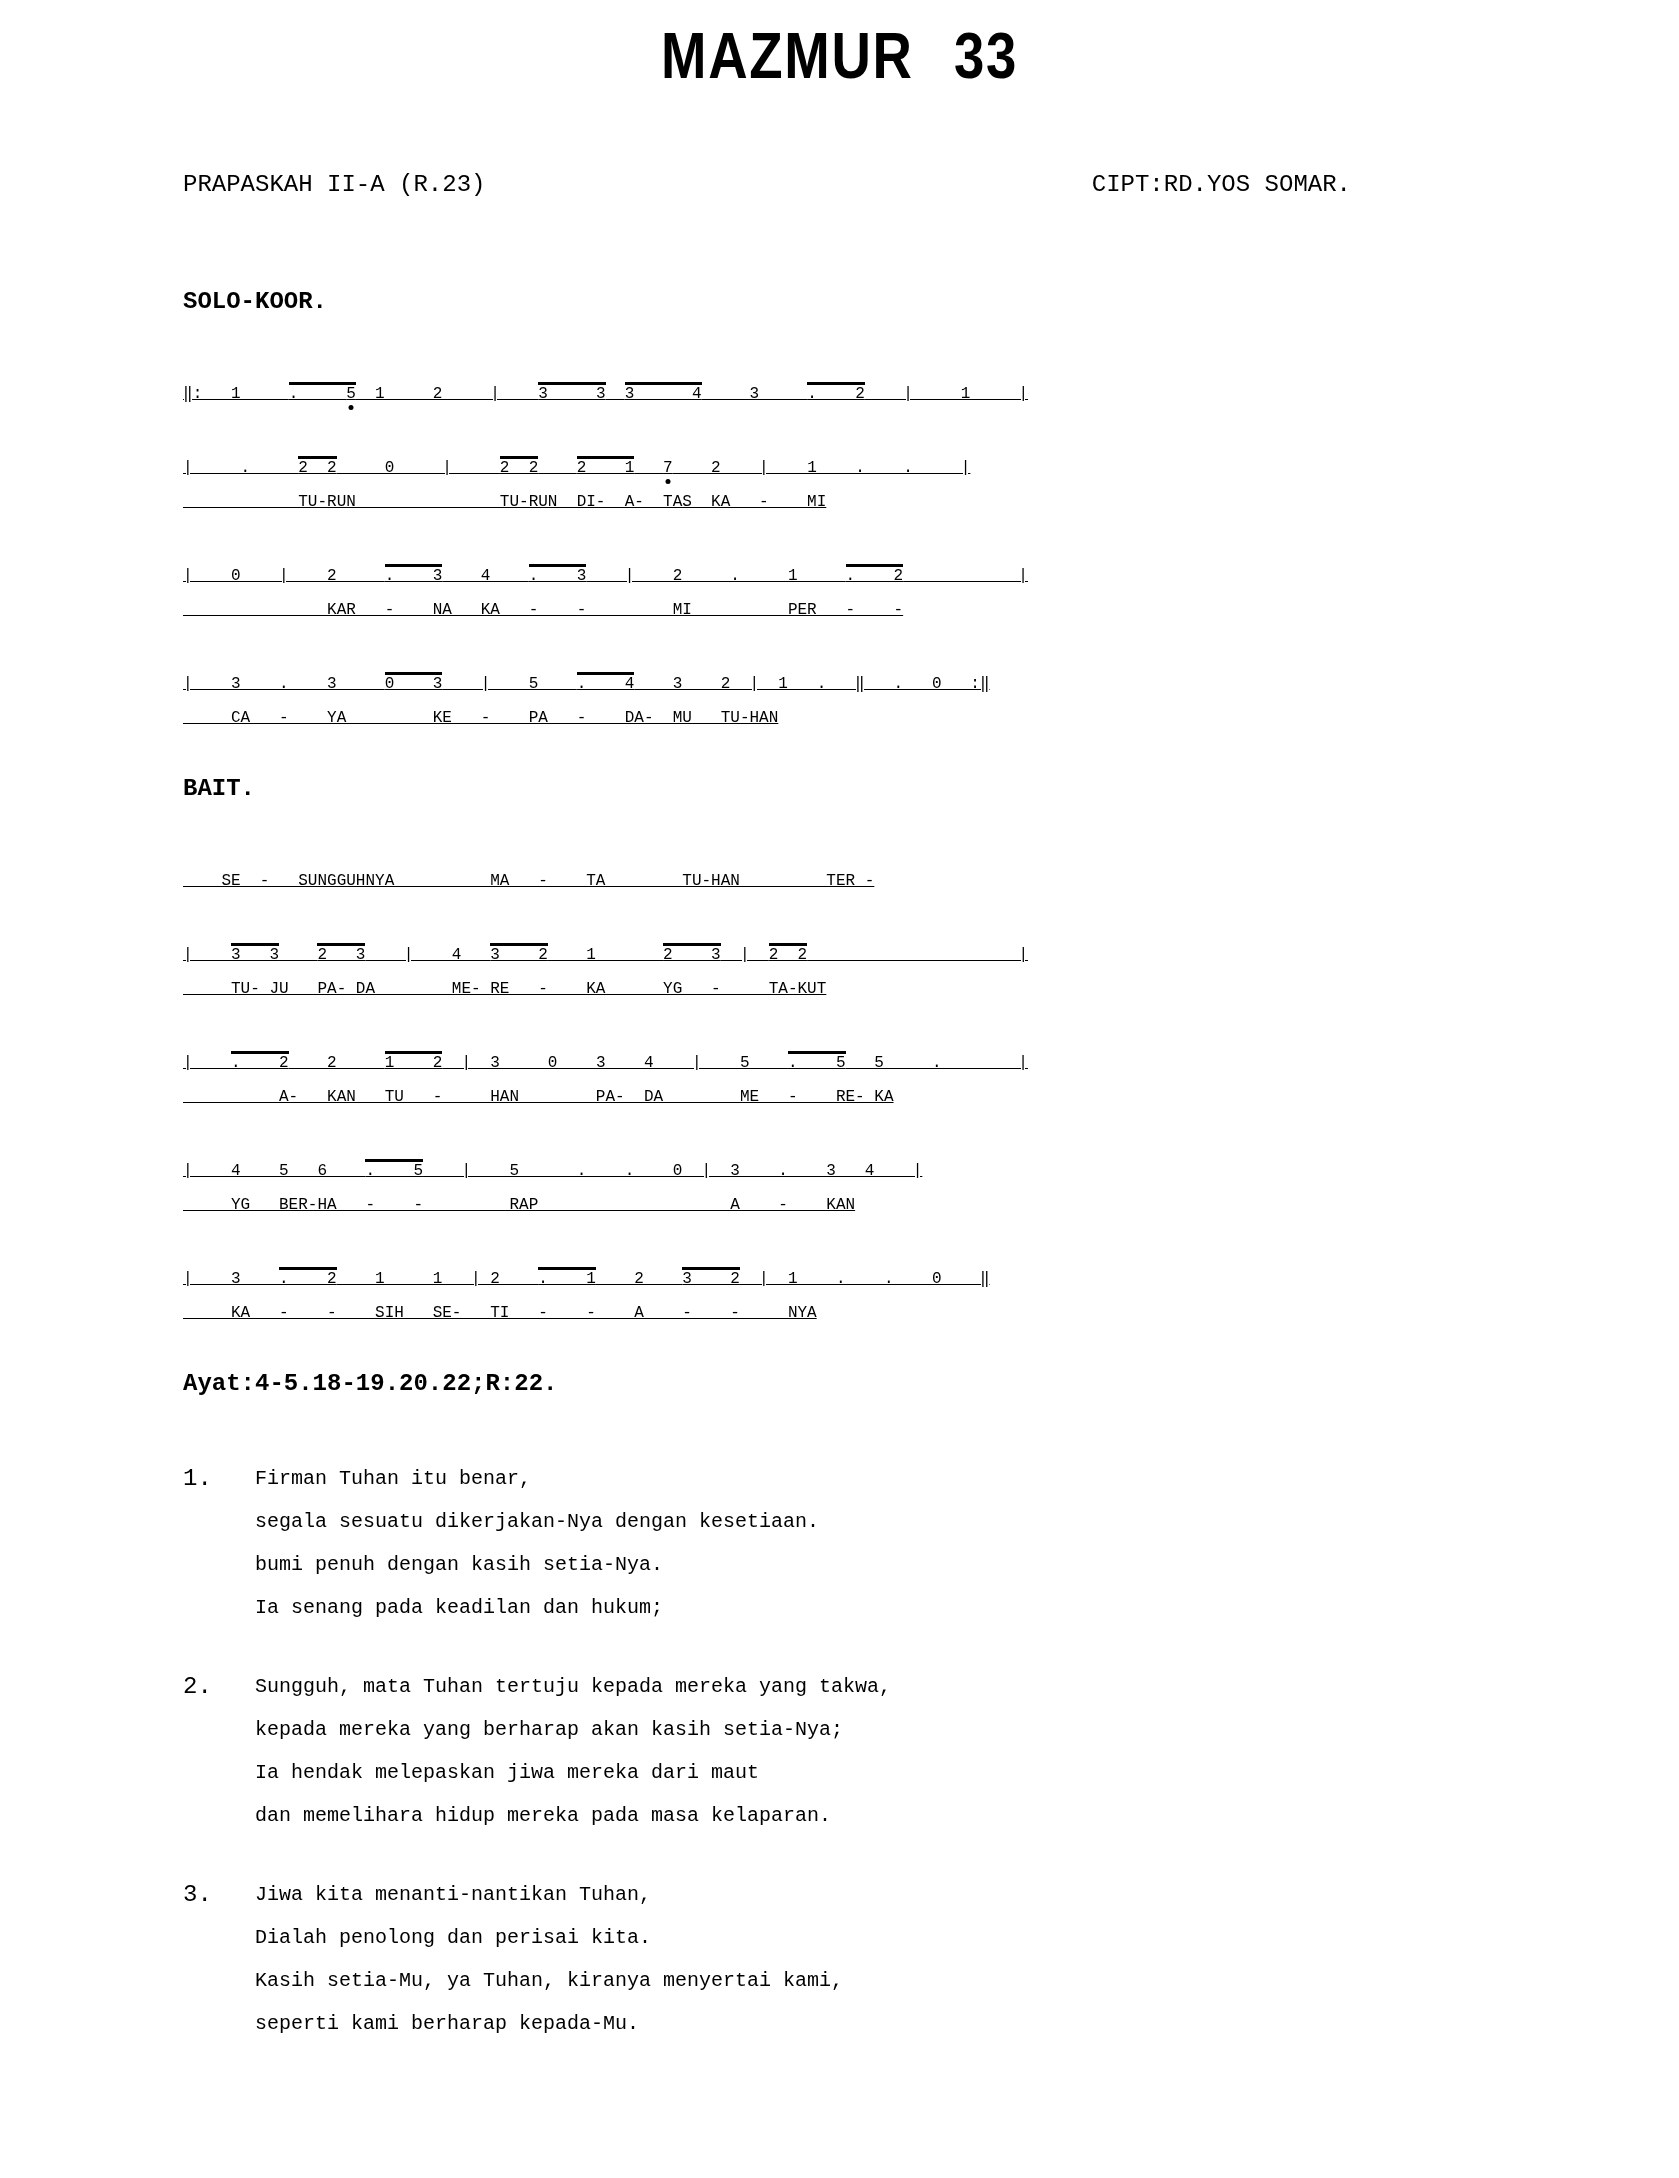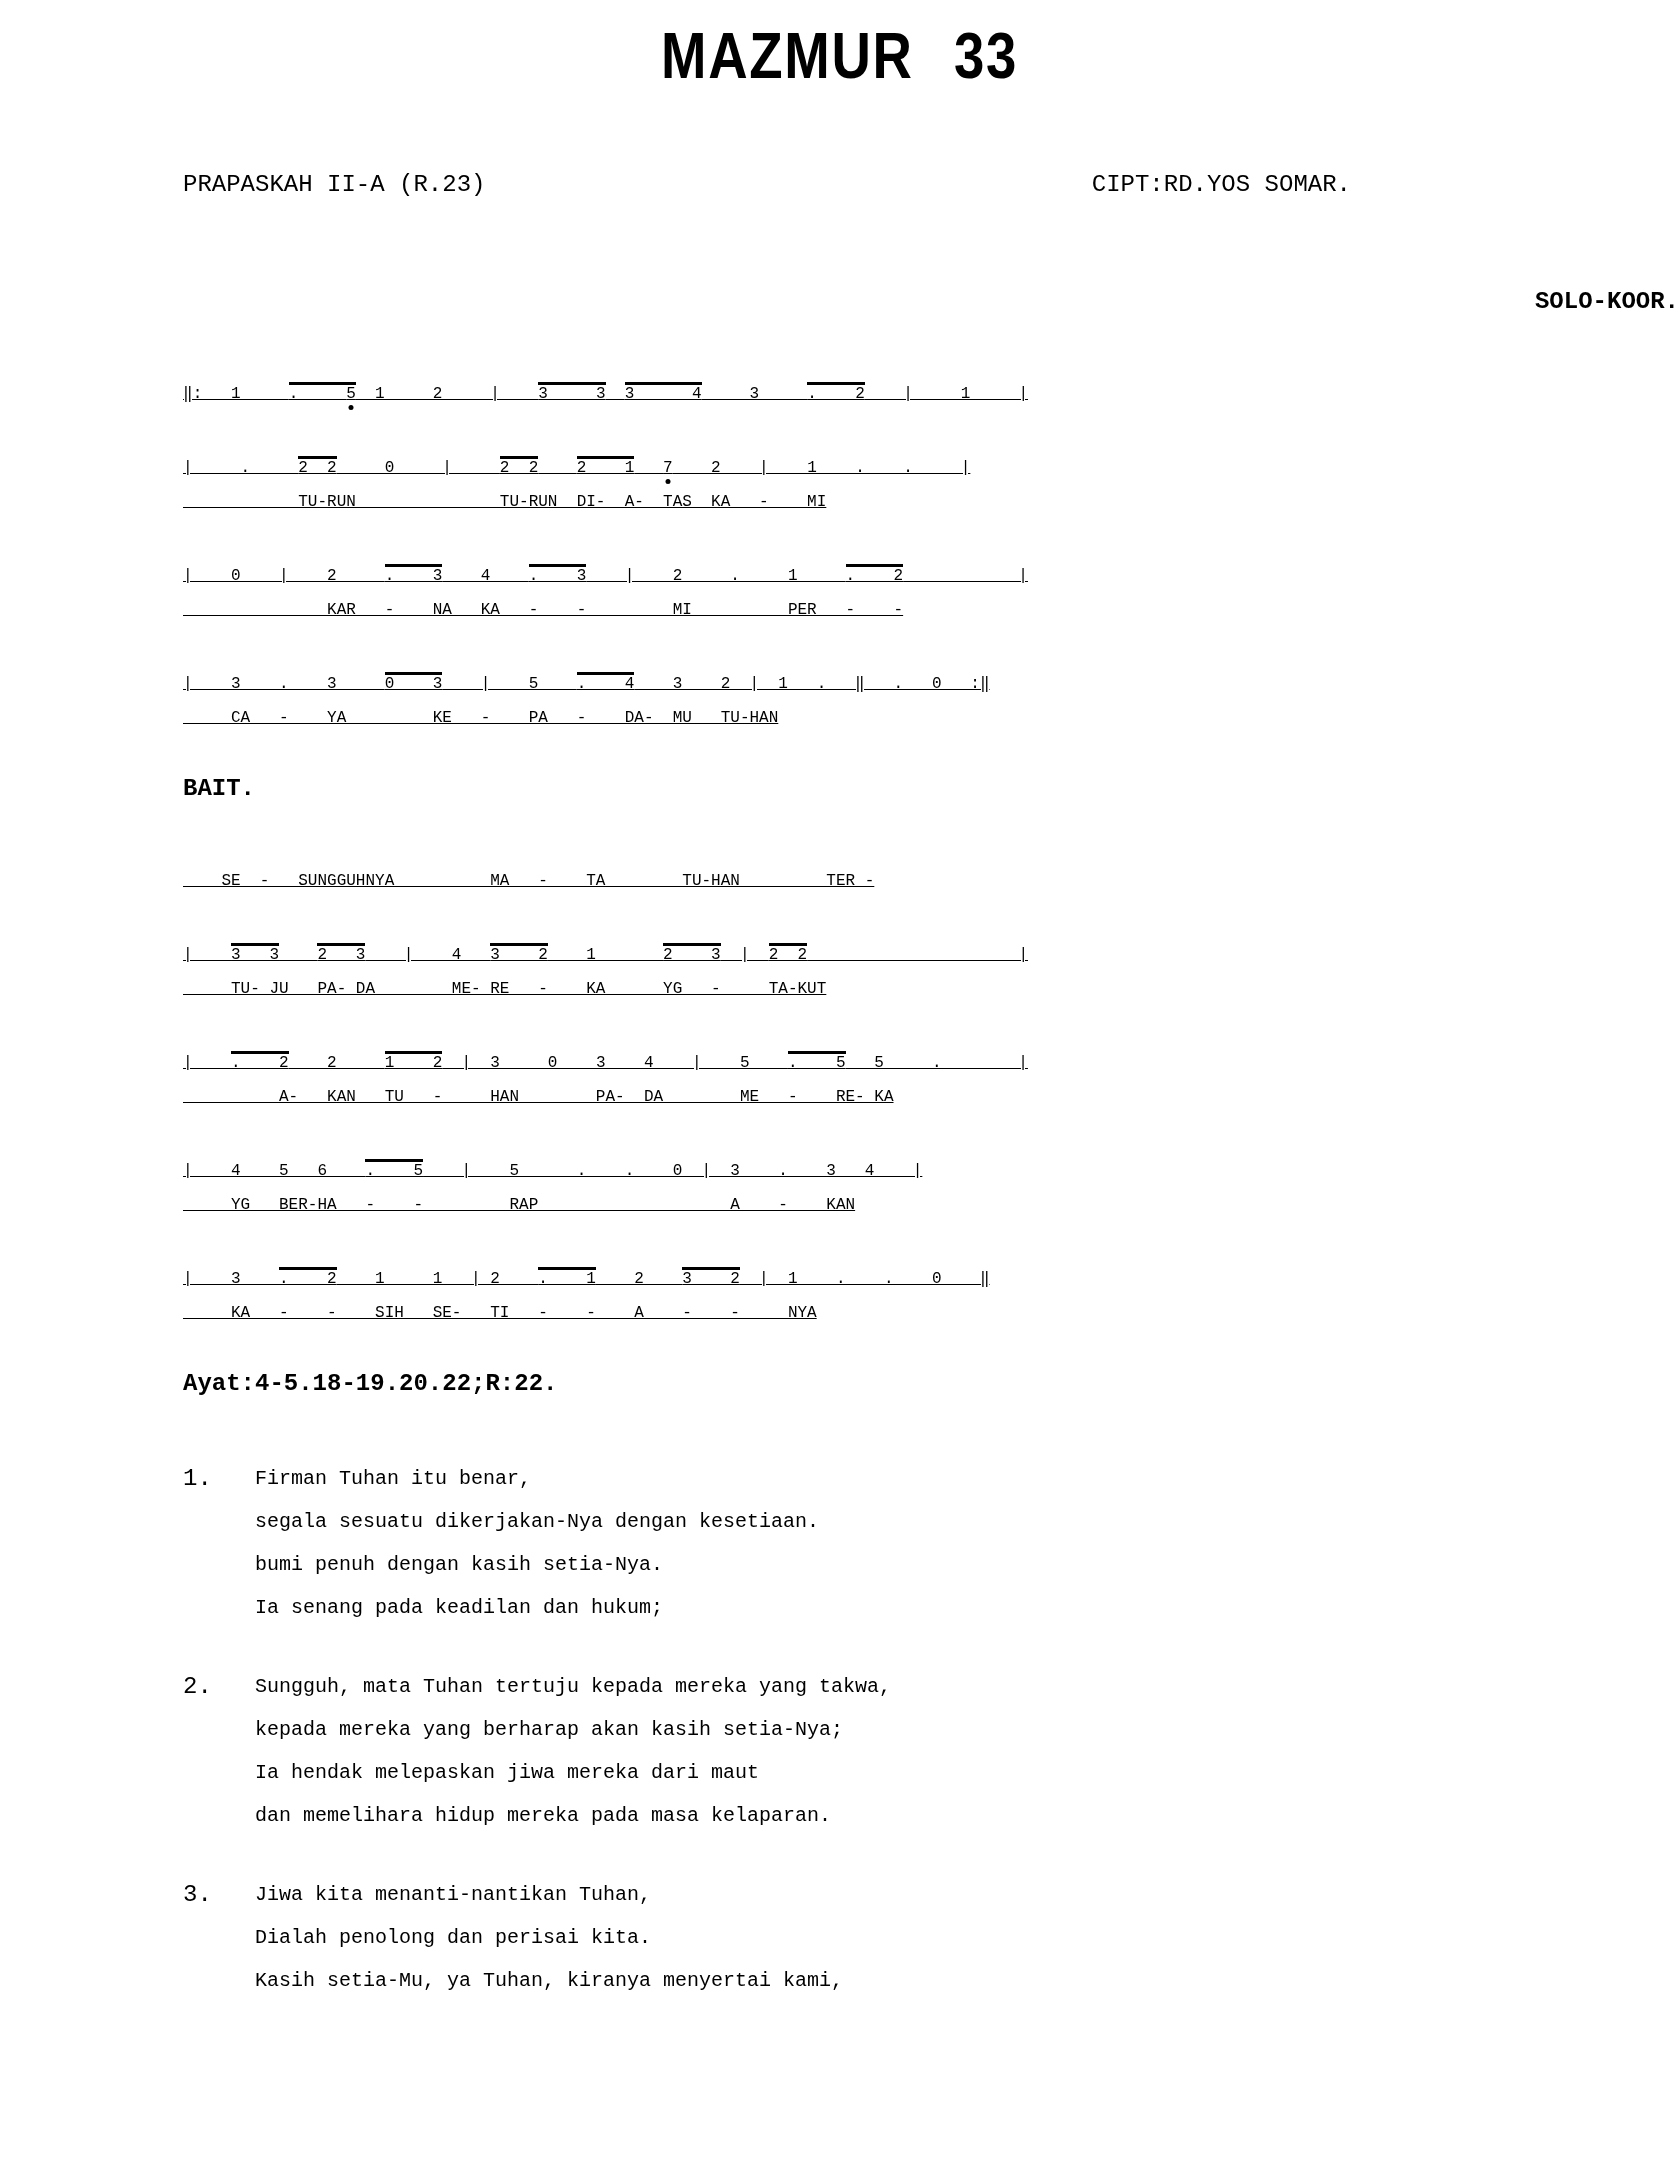--- a/index.html
+++ b/index.html
@@ -18,21 +18,21 @@
     letter-spacing:2px;word-spacing:28px;
   }
   .header-row{
     margin:81px 0 0 183px;width:1168px;
     display:flex;justify-content:space-between;
     font-weight:normal;font-size:24px;line-height:28px;white-space:pre;
   }
   .sec-label{
     margin-left:183px;font-weight:bold;font-size:24px;line-height:28px;white-space:pre;
   }
-  .solo-label{margin-top:89px;text-align:right;}
+  .solo-label{margin-top:89px;}
   .bait-label{margin-top:30px;}
   .ayat-label{margin-top:14px;}
   .music-block{margin-left:183px;margin-top:61px;}
   .mline{margin-bottom:40px;}
   .nrow,.lrow{white-space:pre;font-size:16px;line-height:34px;text-decoration:underline;}
   .beam{border-top:3.5px solid #000;}
   .low{position:relative;}
   .low::after{
     content:"";position:absolute;left:50%;bottom:-7px;
     width:5px;height:5px;border-radius:50%;background:#000;
@@ -121,18 +121,19 @@
           <div class="vline">Ia hendak melepaskan jiwa mereka dari maut</div>
           <div class="vline">dan memelihara hidup mereka pada masa kelaparan.</div>
         </div>
       </div>
       <div class="verse">
         <div class="vnum">3.</div>
         <div>
           <div class="vline">Jiwa kita menanti-nantikan Tuhan,</div>
           <div class="vline">Dialah penolong dan perisai kita.</div>
           <div class="vline">Kasih setia-Mu, ya Tuhan, kiranya menyertai kami,</div>
+          <div class="vline">seperti kami berharap kepada-Mu.</div>
         </div>
       </div>
     </div>
 
 </div>
 
 
 </body></html>

